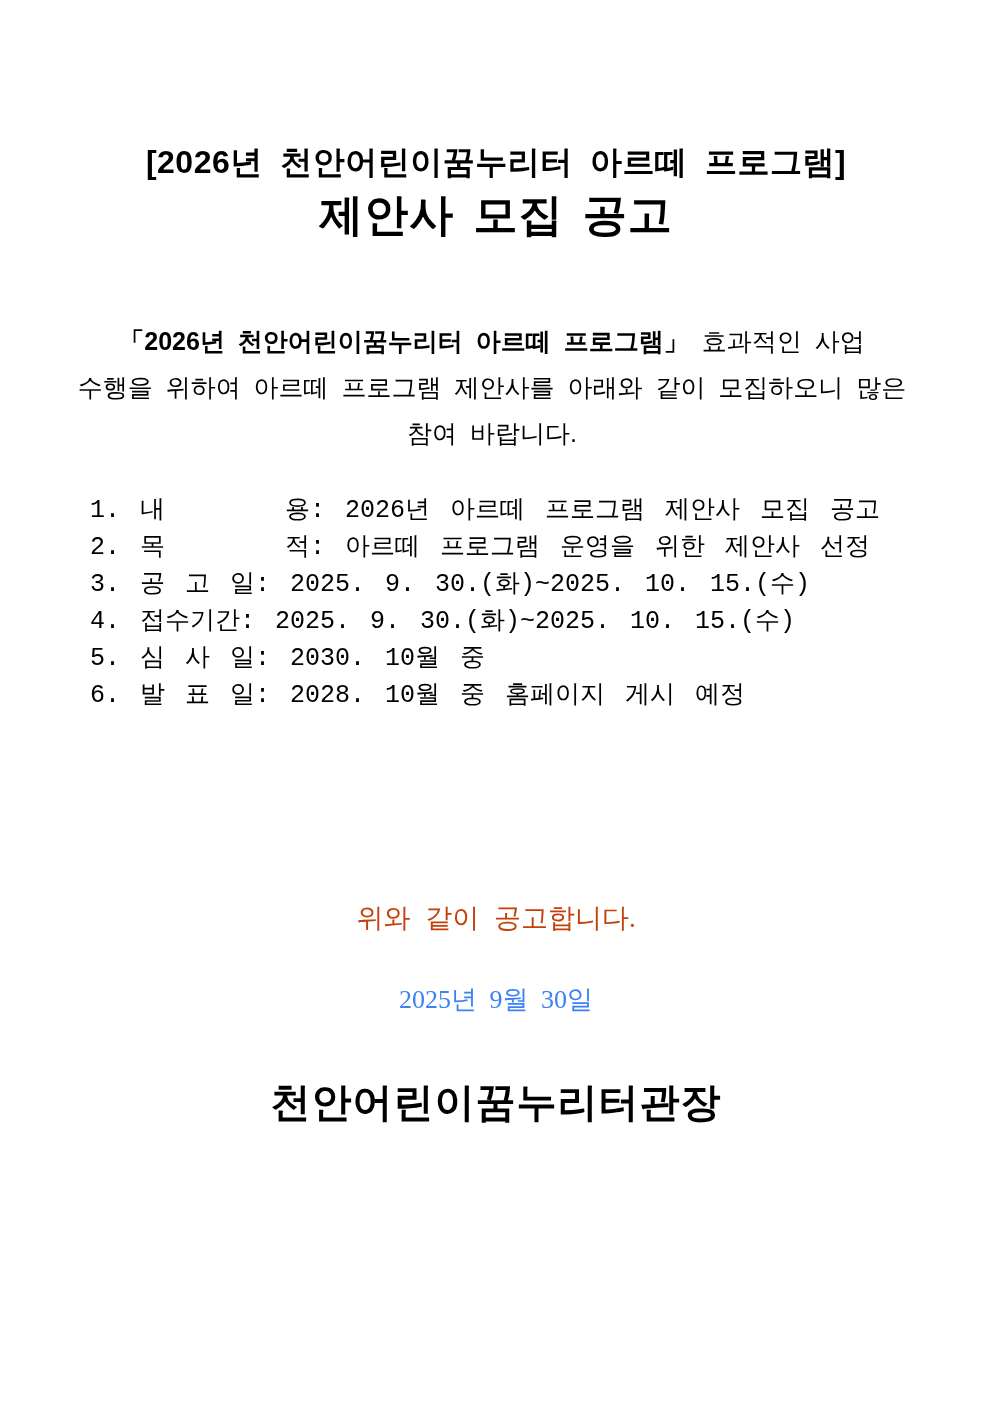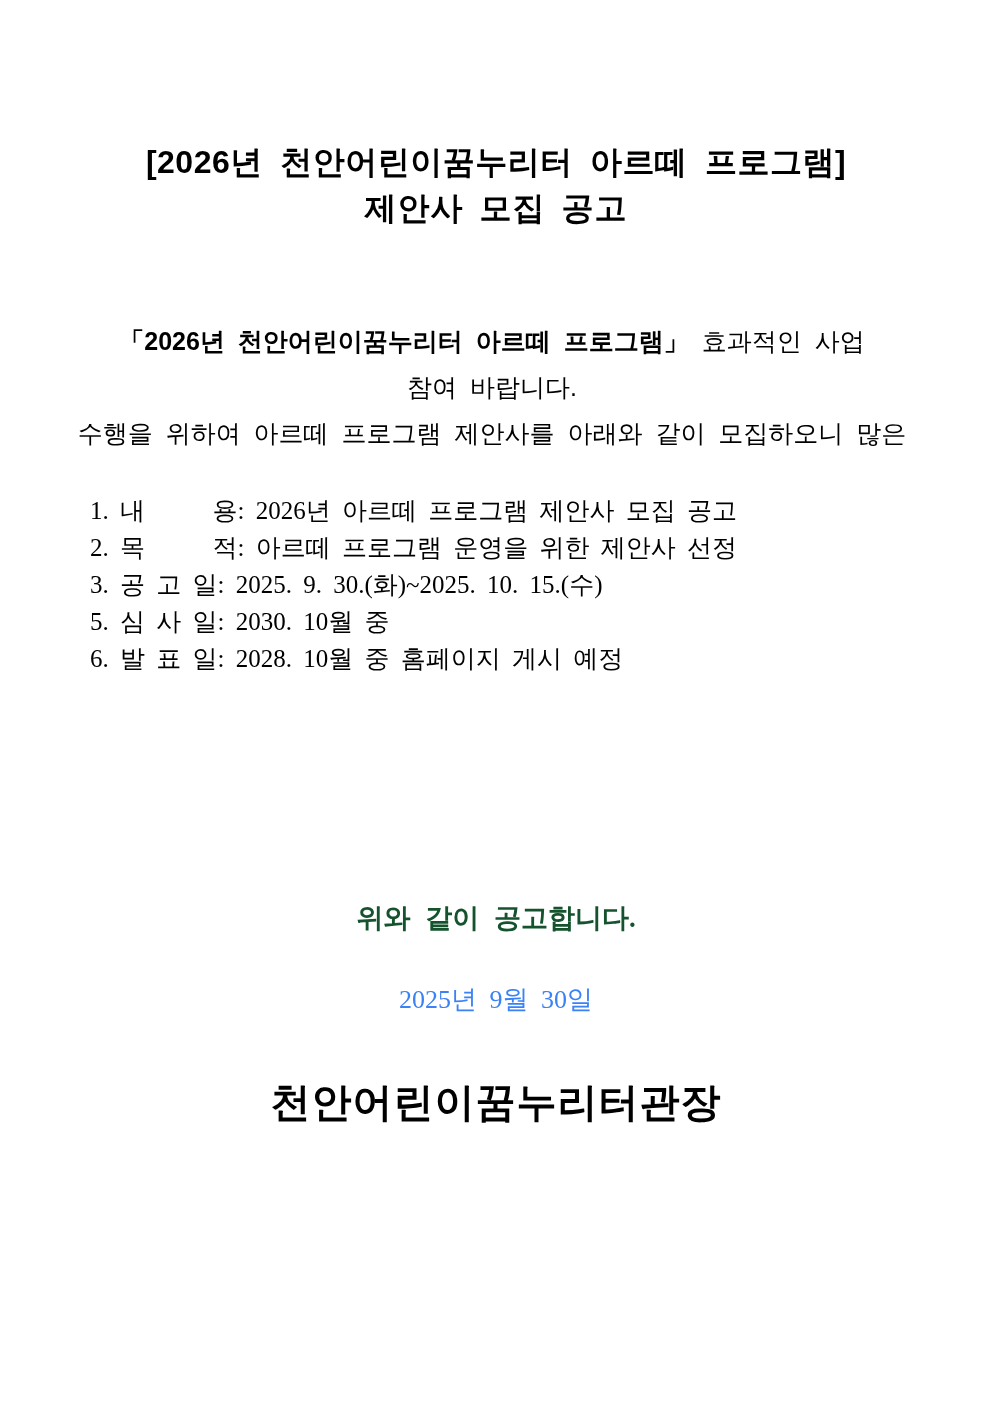--- a/index.html
+++ b/index.html
@@ -27,21 +27,21 @@
     font-weight: bold;
     color: #000;
   }
   .title-line1 {
     font-size: 32px;
     letter-spacing: 0.5px;
     word-spacing: 8px;
     line-height: 1.25;
   }
   .title-line2 {
-    font-size: 32px;
+    font-size: 44px;
     letter-spacing: 1px;
     word-spacing: 6px;
     margin-top: 8px;
     line-height: 1.15;
   }
   .intro {
     position: absolute;
     top: 318px;
     left: 62px;
     right: 70px;
@@ -50,40 +50,40 @@
     font-size: 25px;
     color: #000;
   }
   .intro-line { line-height: 46px; word-spacing: 6px; }
   .intro-bold { font-weight: bold; }
   .details {
     position: absolute;
     top: 492px;
     left: 90px;
     right: 40px;
-    font-family: Liberation Serif, serif;
+    font-family: Liberation Mono, monospace;
     font-size: 25px;
     color: #000;
   }
   .detail-item {
     line-height: 37px;
     white-space: pre;
     word-spacing: 5px;
   }
   .closing-statement {
     position: absolute;
     top: 900px;
     left: 0;
     width: 100%;
     text-align: center;
     font-family: "Liberation Serif", serif;
-    font-weight: bold;
+    font-weight: normal;
     font-size: 27px;
     word-spacing: 8px;
-    color: #14532d;
+    color: #c2410c;
   }
   .closing-date {
     position: absolute;
     top: 982px;
     left: 0;
     width: 100%;
     text-align: center;
     font-family: "Liberation Serif", serif;
     font-size: 26px;
     word-spacing: 6px;
@@ -107,28 +107,29 @@
 
 <div class="page">
 
   <div class="title-block">
     <div class="title-line1">[2026년 천안어린이꿈누리터 아르떼 프로그램]</div>
     <div class="title-line2">제안사 모집 공고</div>
   </div>
 
   <div class="intro">
     <div class="intro-line"><span class="intro-bold">「2026년 천안어린이꿈누리터 아르떼 프로그램」</span><span> 효과적인 사업</span></div>
+    <div class="intro-line">수행을 위하여 아르떼 프로그램 제안사를 아래와 같이 모집하오니 많은</div>
     <div class="intro-line">참여 바랍니다.</div>
-    <div class="intro-line">수행을 위하여 아르떼 프로그램 제안사를 아래와 같이 모집하오니 많은</div>
   </div>
 
   <div class="details">
     <div class="detail-item">1. 내      용: 2026년 아르떼 프로그램 제안사 모집 공고</div>
     <div class="detail-item">2. 목      적: 아르떼 프로그램 운영을 위한 제안사 선정</div>
     <div class="detail-item">3. 공 고 일: 2025. 9. 30.(화)~2025. 10. 15.(수)</div>
+    <div class="detail-item">4. 접수기간: 2025. 9. 30.(화)~2025. 10. 15.(수)</div>
     <div class="detail-item">5. 심 사 일: 2030. 10월 중</div>
     <div class="detail-item">6. 발 표 일: 2028. 10월 중 홈페이지 게시 예정</div>
   </div>
 
   <div class="closing-statement">위와 같이 공고합니다.</div>
 
   <div class="closing-date">2025년 9월 30일</div>
 
   <div class="signature">천안어린이꿈누리터관장</div>
 

